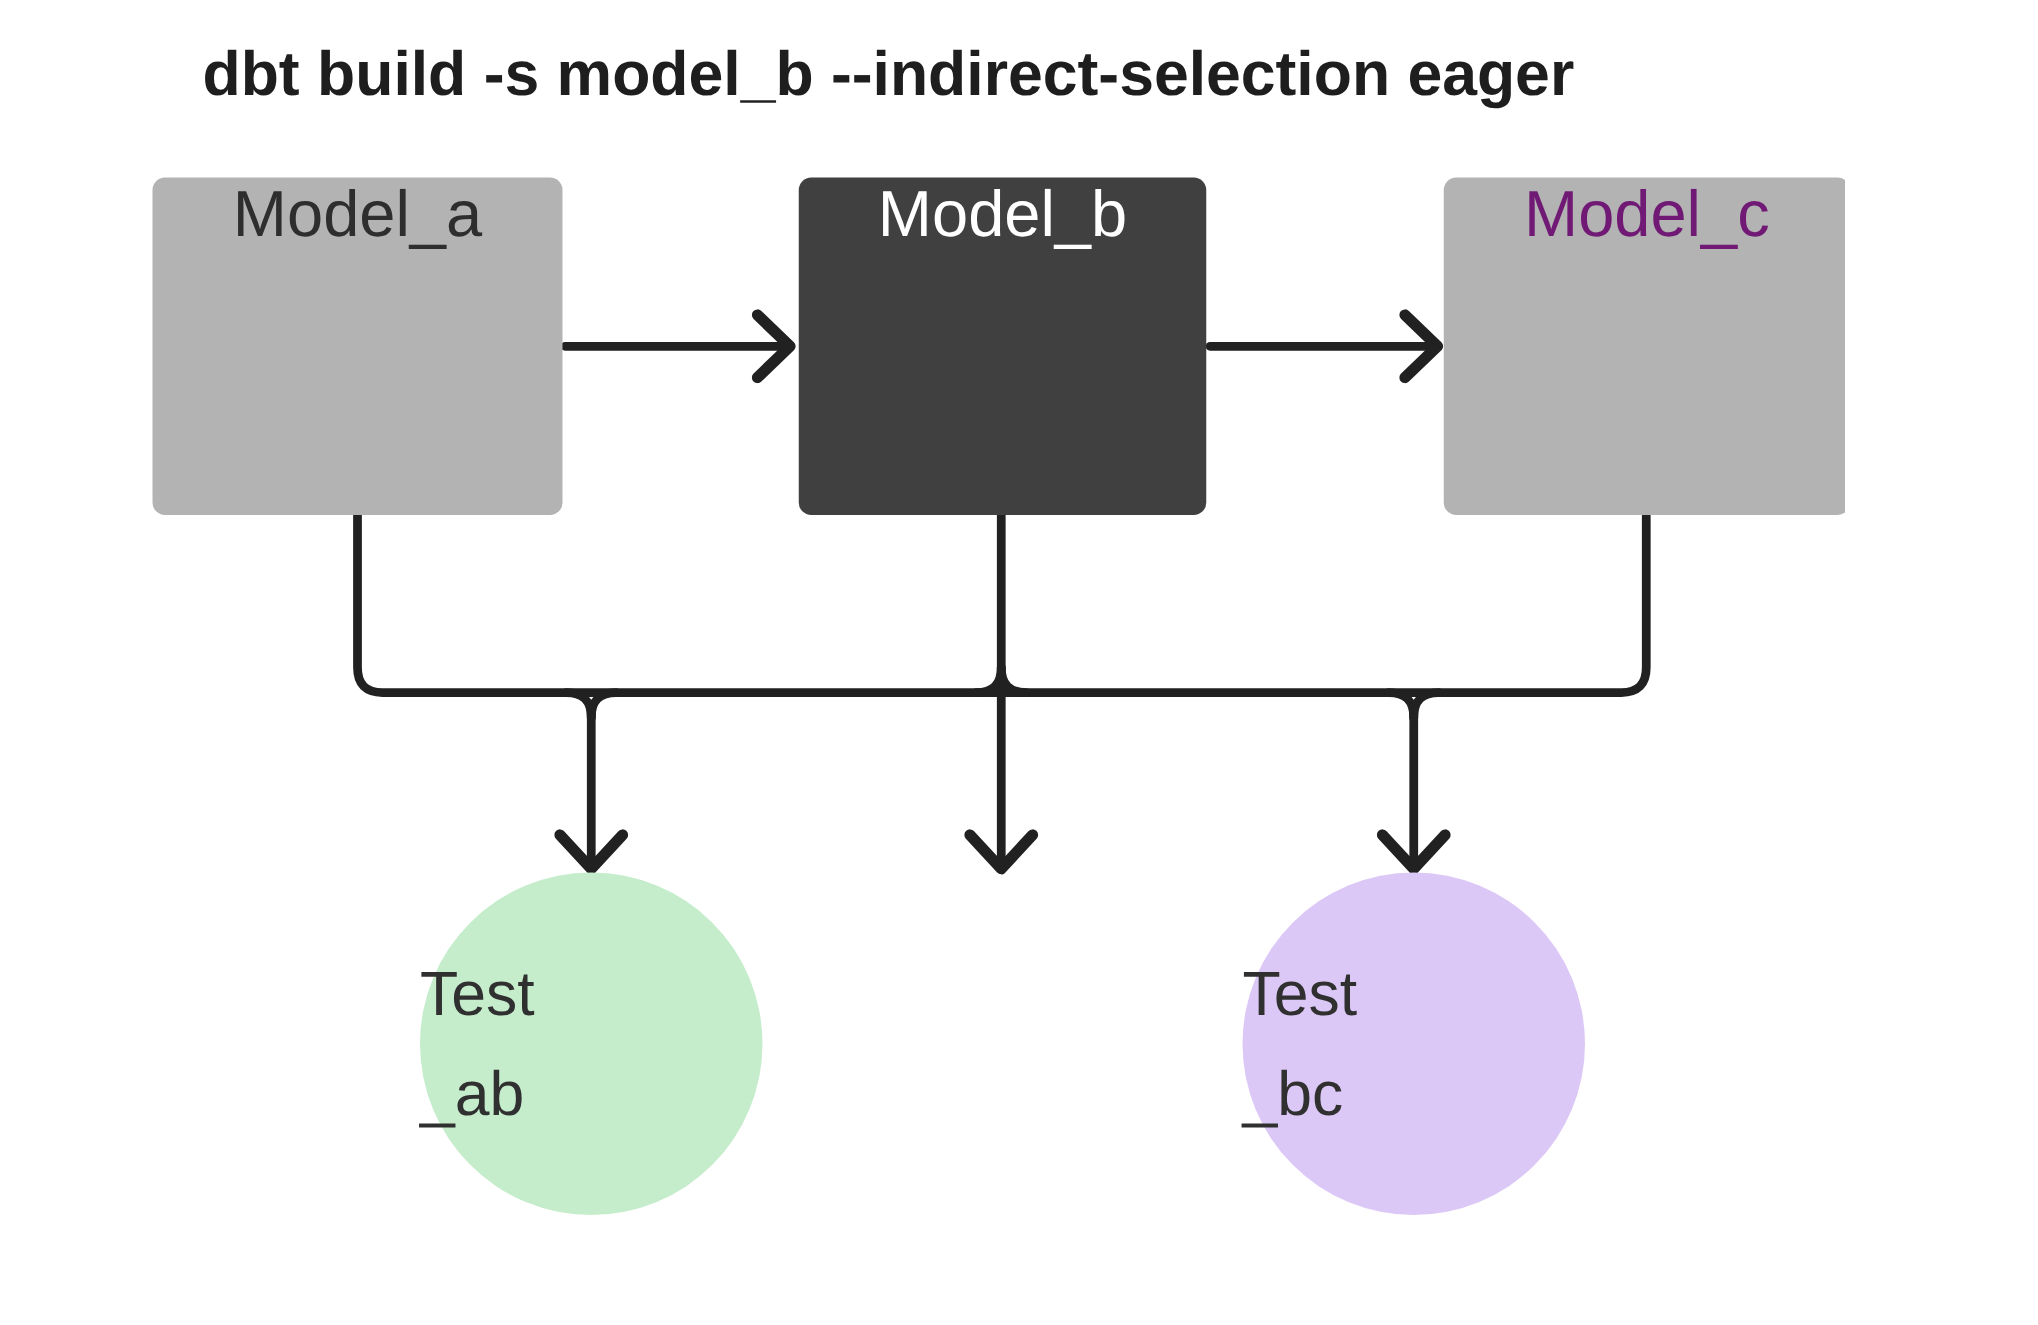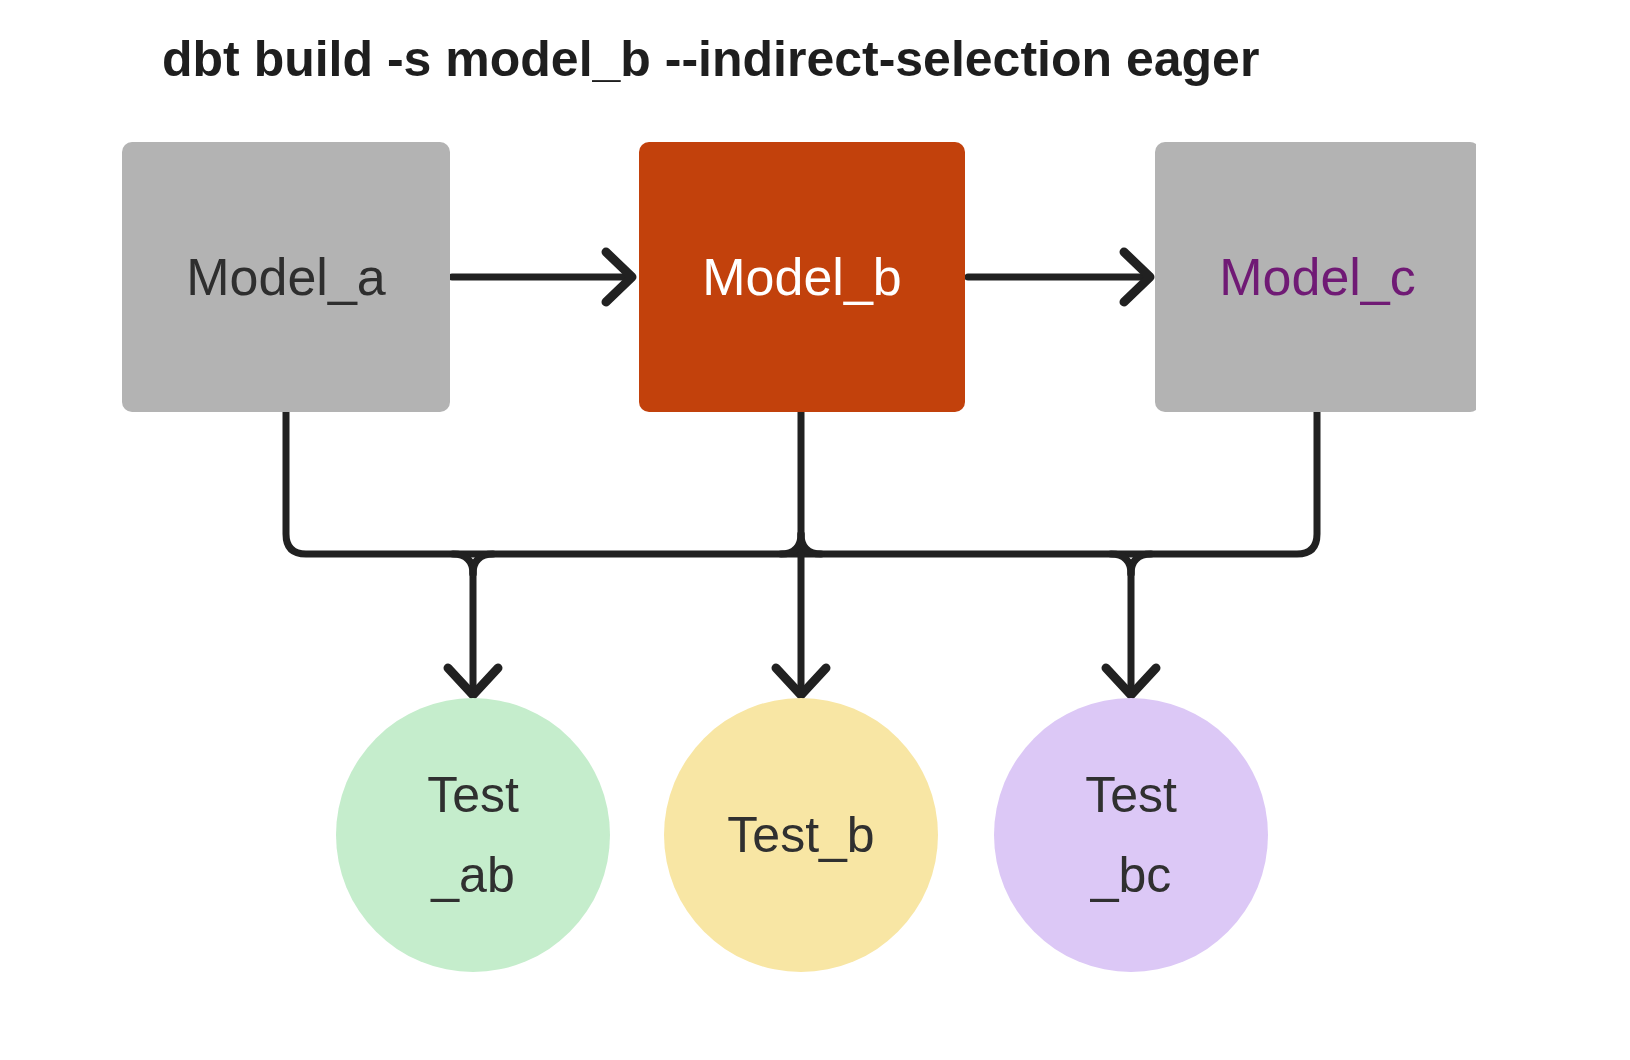--- a/index.html
+++ b/index.html
@@ -37,21 +37,21 @@
     fill: none;
     stroke: currentColor;
     stroke-linecap: round;
     stroke-linejoin: round;
   }
   .edges-svg .shaft { stroke-width: 7; }
   .edges-svg .head  { stroke-width: 9; }
   .node {
     position: absolute;
     display: flex;
-    align-items: center;
+    align-items: flex-start;
     justify-content: center;
     text-align: center;
     box-sizing: border-box;
   }
   .rect-node {
     width: 328px;
     height: 270px;
     top: 142px;
     border-radius: 10px;
     font-size: 52px;
@@ -116,35 +116,32 @@
       <path class="shaft" d="M 1111 554 Q 1131 554 1131 574"></path>
       <path class="shaft" d="M 1151 554 Q 1131 554 1131 574"></path>
       <path class="head" d="M 1106 668 L 1131 695 L 1156 668"></path>
     </g>
   </svg>
 
   <div class="node rect-node rect-a" style="background: rgb(179, 179, 179); color: rgb(46, 46, 46);">
     <span>Model_a</span>
   </div>
 
-  <div class="node rect-node rect-b" style="background: #c2410c; color: rgb(255, 255, 255);">
+  <div class="node rect-node rect-b" style="background: #404040; color: rgb(255, 255, 255);">
     <span>Model_b</span>
   </div>
 
   <div class="node rect-node rect-c" style="background: rgb(179, 179, 179); color: #701a75;">
     <span>Model_c</span>
   </div>
 
   <div class="node circle-node circle-ab" style="background: rgb(197, 237, 204); color: rgb(48, 48, 48);">
     <div class="line">Test</div>
     <div class="line">_ab</div>
   </div>
 
-  <div class="node circle-node circle-b" style="background: rgb(248, 230, 164); color: rgb(48, 48, 48);">
-    <div class="line">Test_b</div>
-  </div>
 
   <div class="node circle-node circle-bc" style="background: rgb(220, 200, 246); color: rgb(48, 48, 48);">
     <div class="line">Test</div>
     <div class="line">_bc</div>
   </div>
 
 </div>
 
 </body></html>

